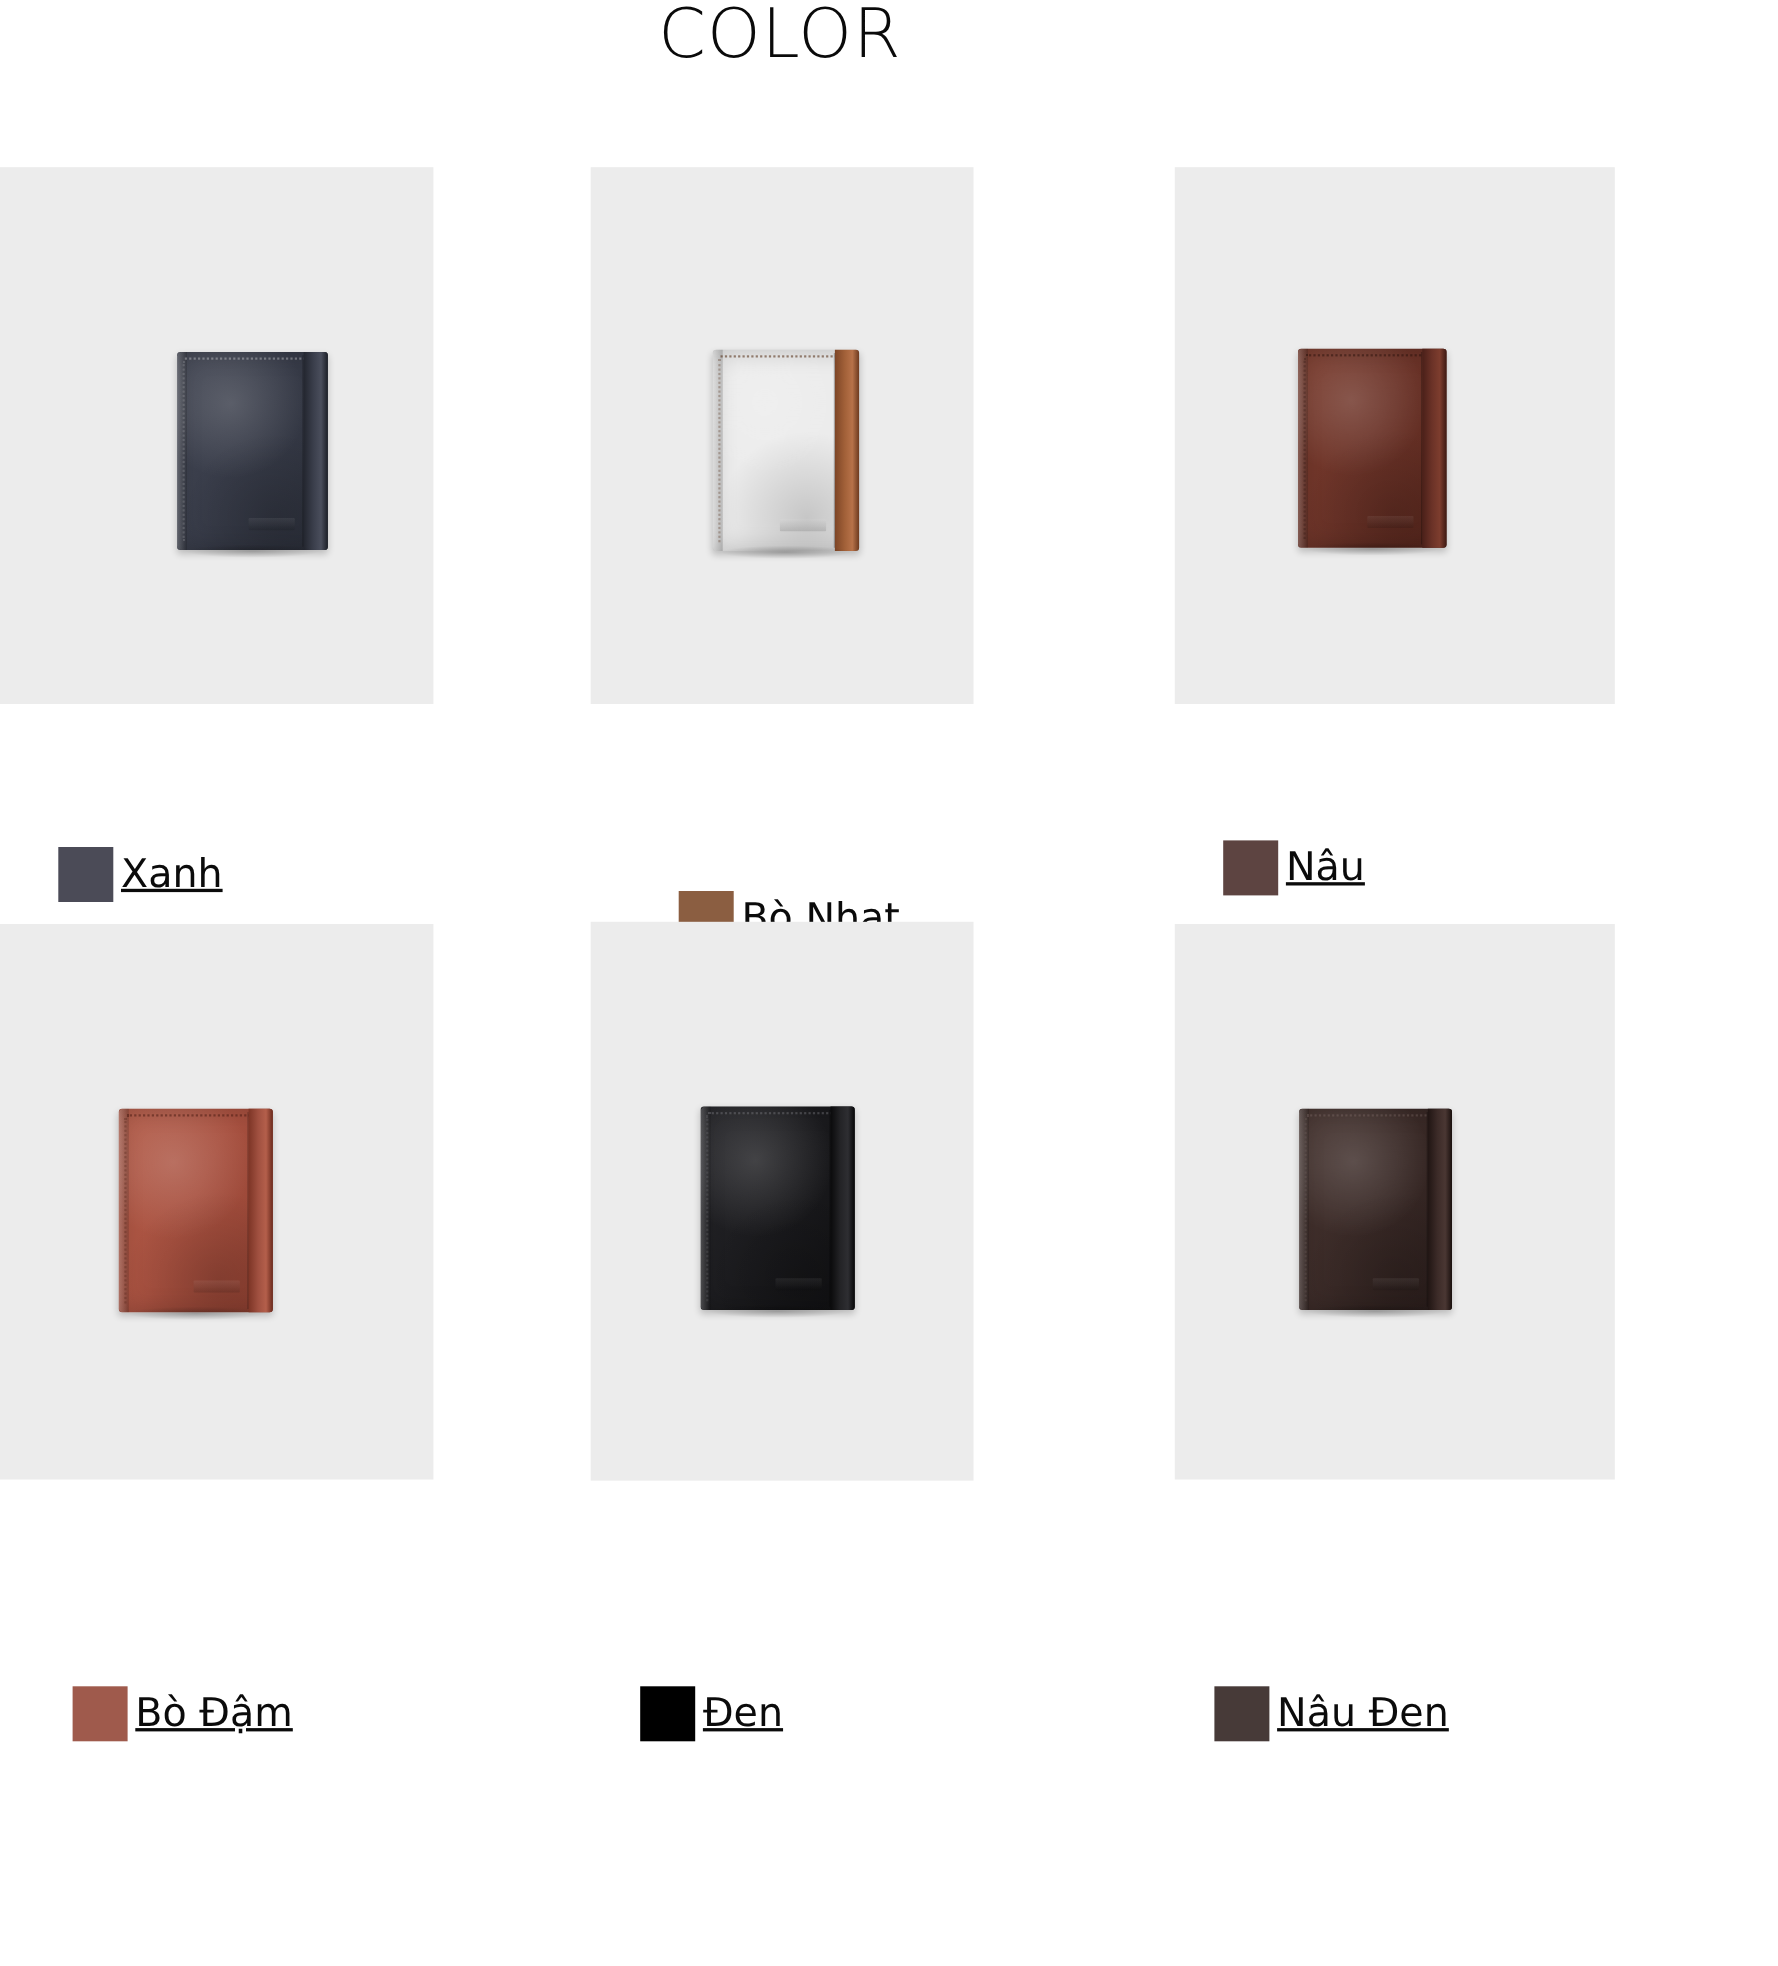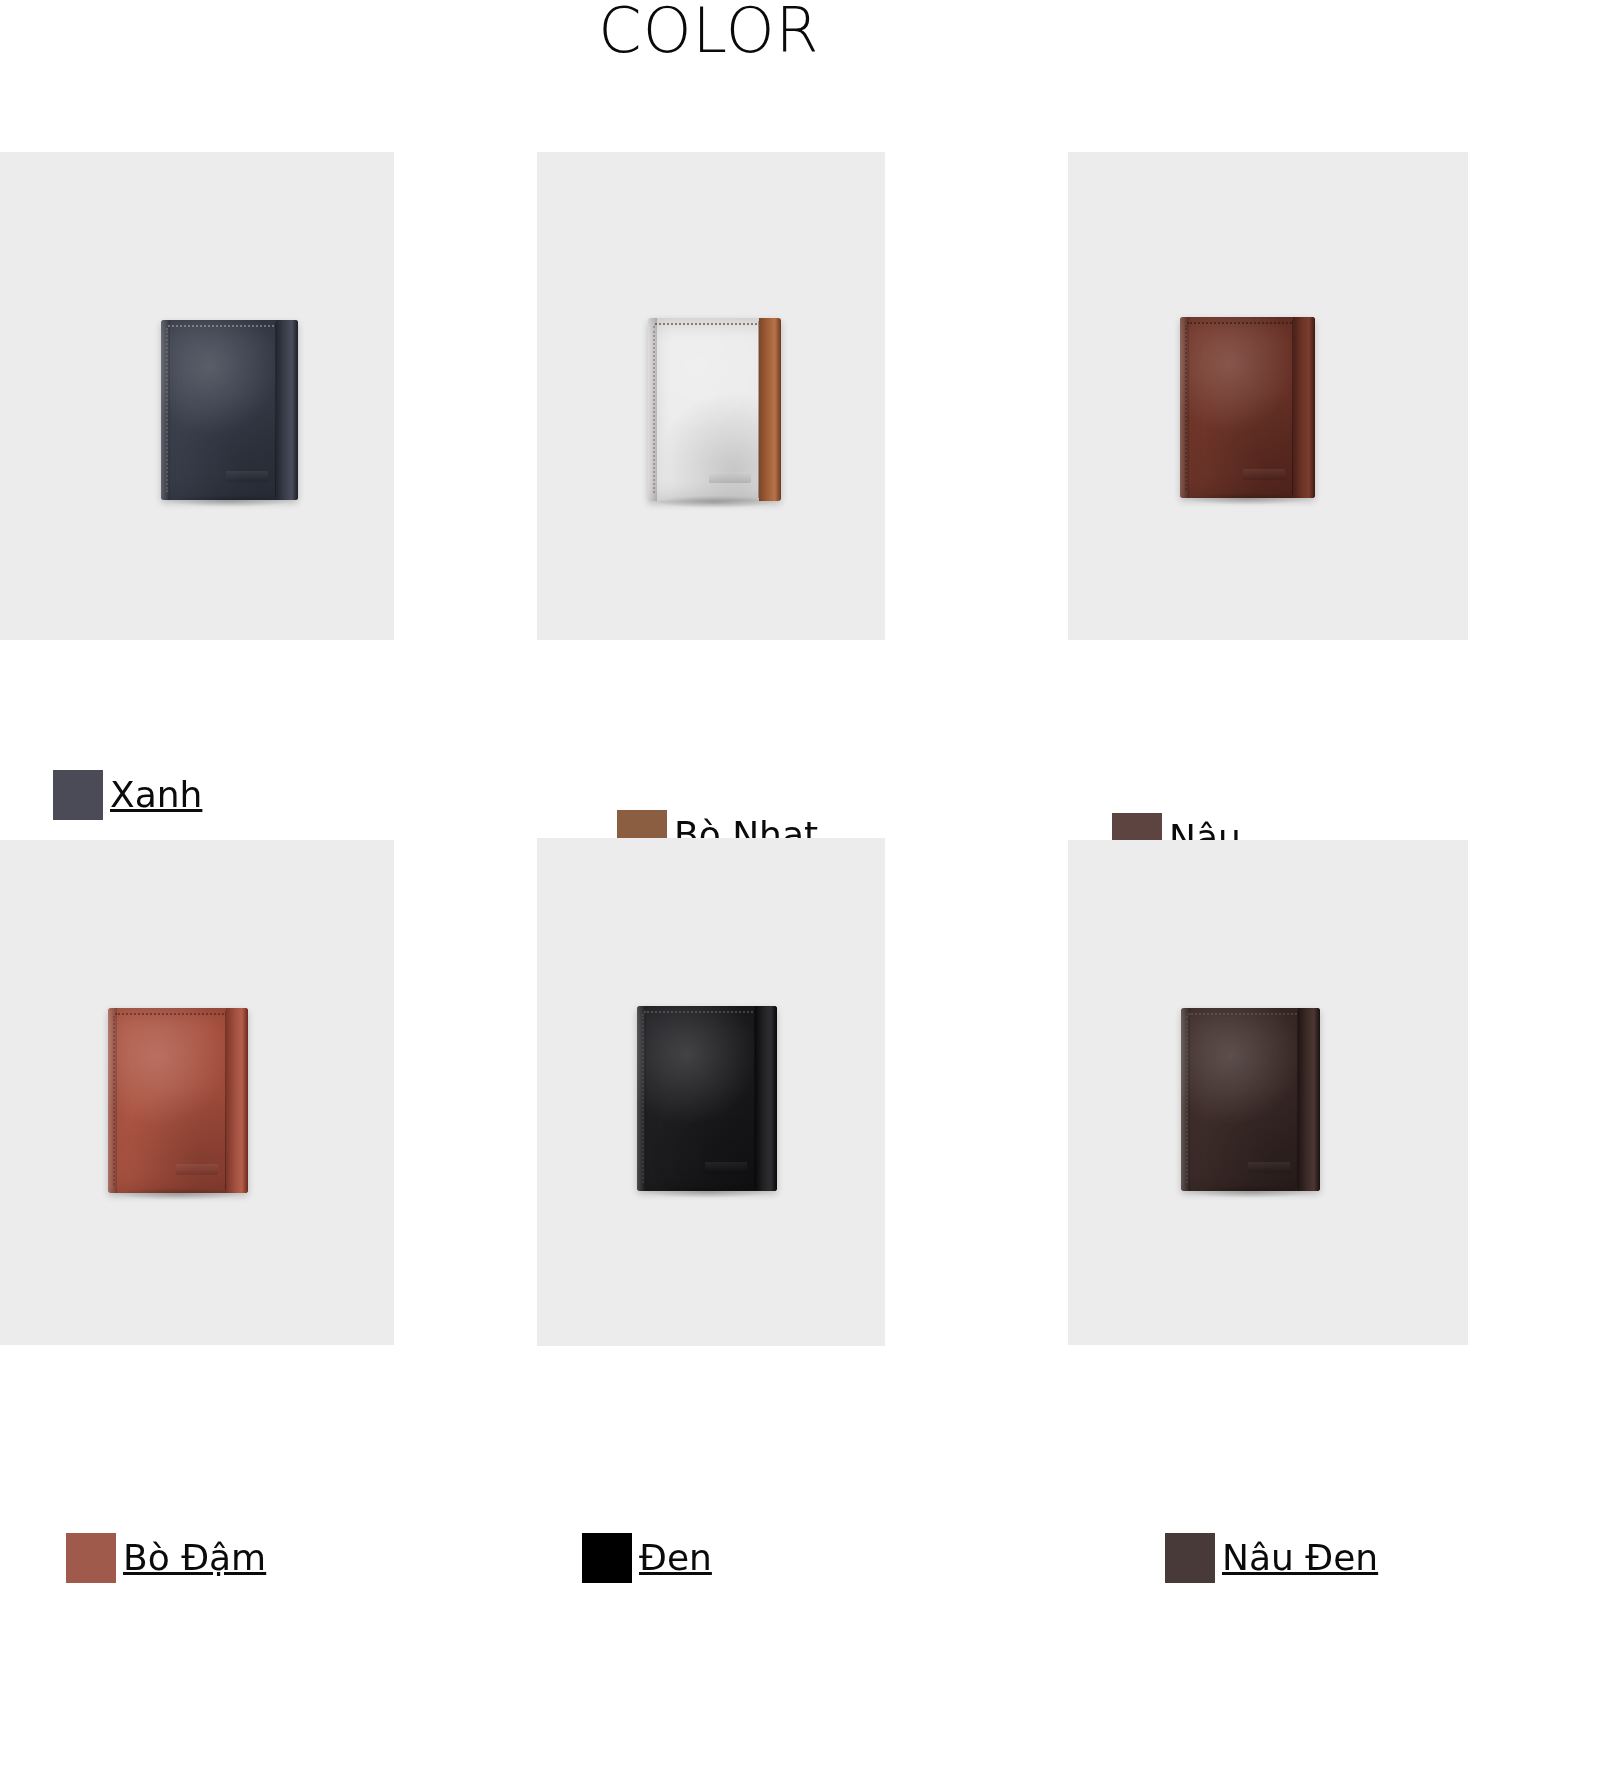--- a/index.html
+++ b/index.html
@@ -177,21 +177,21 @@
           <div class="front" style="background:linear-gradient(115deg,#7a3b2d 0%,#6b3328 48%,#57261c 100%);"></div>
           <div class="fold-edge"></div>
           <div class="stitch-top" style="border-top:2px dotted rgba(40,16,10,0.50);"></div>
           <div class="stitch-left" style="border-left:2px dotted rgba(40,16,10,0.28);"></div>
           <div class="spine-line"></div>
           <div class="spine" style="background:linear-gradient(90deg,#4a2019 0%,#6b3227 40%,#7d3d2e 72%,#3d1912 100%);"></div>
           <div class="logo"></div>
           <div class="shadow"></div>
         </div>
       </div>
-      <div class="label-row" style="left:1112px; top:813px;">
+      <div class="label-row" style="left:1112px; top:764px;">
         <span class="swatch" style="background:#5d4441;"></span>
         <span class="color-name">Nâu</span>
       </div>
     </div>
 
     <div class="cell">
       <div class="photo-panel" style="left:-50px; top:840px; width:444px; height:505px;">
         <div class="wallet" style="left:158px; top:168px; width:140px; height:185px;">
           <div class="front" style="background:linear-gradient(115deg,#b35b48 0%,#a85140 47%,#8e3f30 100%);"></div>
           <div class="fold-edge"></div>
@@ -234,21 +234,21 @@
           <div class="front" style="background:linear-gradient(115deg,#45332f 0%,#3a2a27 48%,#2a1d1b 100%);"></div>
           <div class="fold-edge"></div>
           <div class="stitch-top" style="border-top:2px dotted rgba(150,130,125,0.28);"></div>
           <div class="stitch-left" style="border-left:2px dotted rgba(150,130,125,0.16);"></div>
           <div class="spine-line"></div>
           <div class="spine" style="background:linear-gradient(90deg,#201513 0%,#3c2b28 40%,#4a3733 72%,#1a100e 100%);"></div>
           <div class="logo"></div>
           <div class="shadow"></div>
         </div>
       </div>
-      <div class="label-row" style="left:1165px; top:1533px;justify-content:flex-end;">
+      <div class="label-row" style="left:1104px; top:1533px;justify-content:flex-end;">
         <span class="swatch" style="background:#473a38;"></span>
         <span class="color-name">Nâu Đen</span>
       </div>
     </div>
 
   </div>
 
 
 </div>
 

